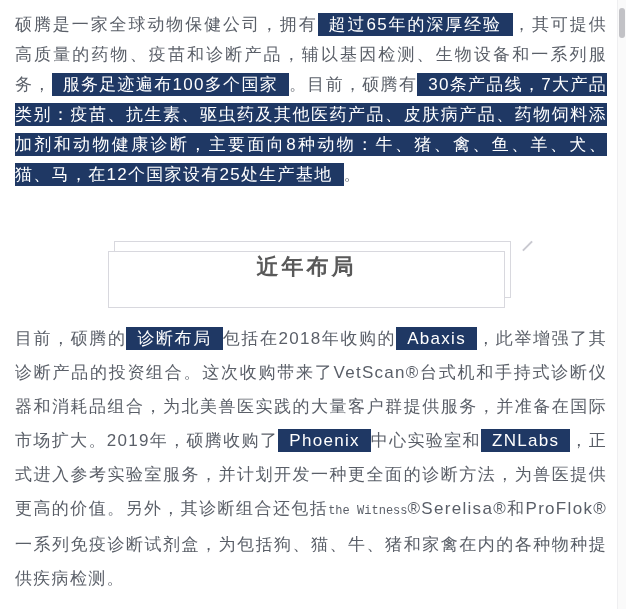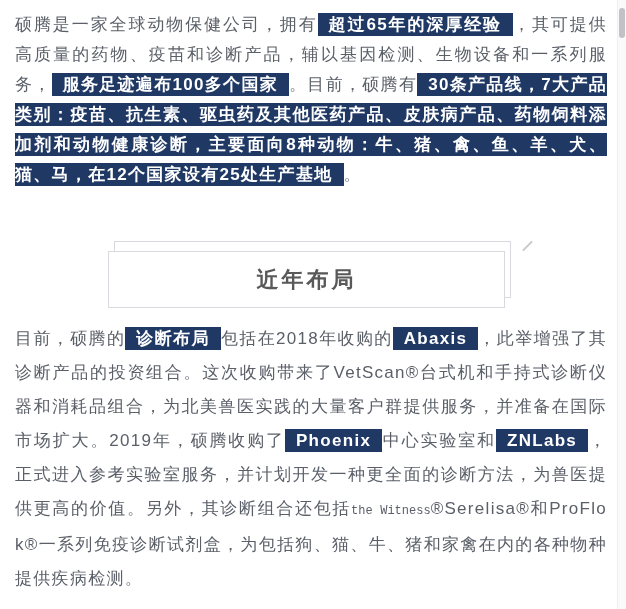--- a/index.html
+++ b/index.html
@@ -23,21 +23,21 @@
     color: var(--body-color, #5a5f68);
     font-size: 17px;
     letter-spacing: 1.3px;
     word-break: break-all;
   }
   .para-intro { line-height: 30px; margin-top: 10px; }
   .para-layout { line-height: 34px; margin-top: 14px; }
   .seg-highlight {
     background: var(--hl-bg, #1f3864);
     color: var(--hl-text, #ffffff);
-    font-weight: 700;
+    font-weight: 400;
     padding: 2px 11px;
     margin-top: 13px;
   }
   .seg-mono {
     font-family: "Liberation Mono", "DejaVu Sans Mono", monospace;
     letter-spacing: 0;
     font-size: 12px;
   }
   .banner {
     position: relative;
@@ -53,21 +53,20 @@
     height: 100%;
     background: #ffffff;
     border: 1px solid var(--box-border, #d8d8de);
   }
   .banner-front {
     position: absolute;
     inset: 0;
     background: #ffffff;
     border: 1px solid var(--box-border, #d8d8de);
     display: flex;
-    align-items: center;
     justify-content: center;
   }
   .banner-title {
     font-size: 22px;
     font-weight: 700;
     color: var(--title-color, #595959);
     letter-spacing: 3px;
   }
   .corner-mark {
     position: absolute;

